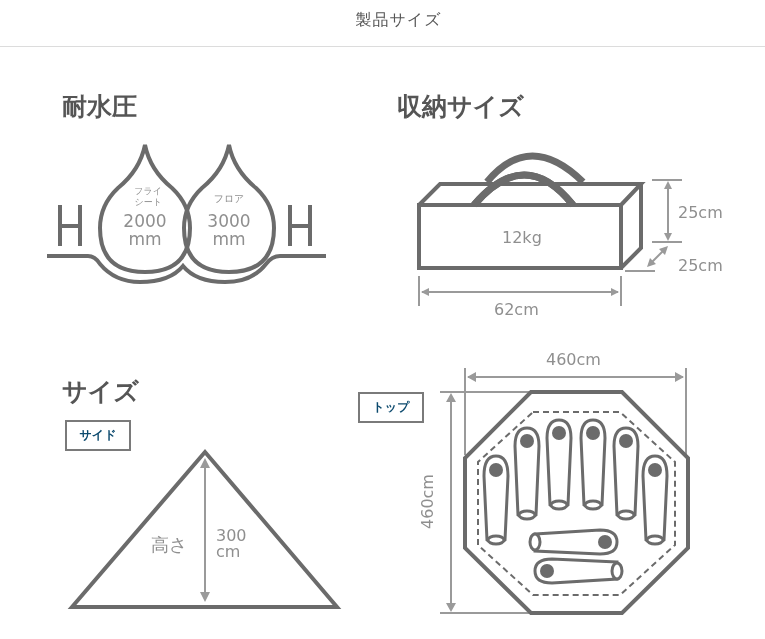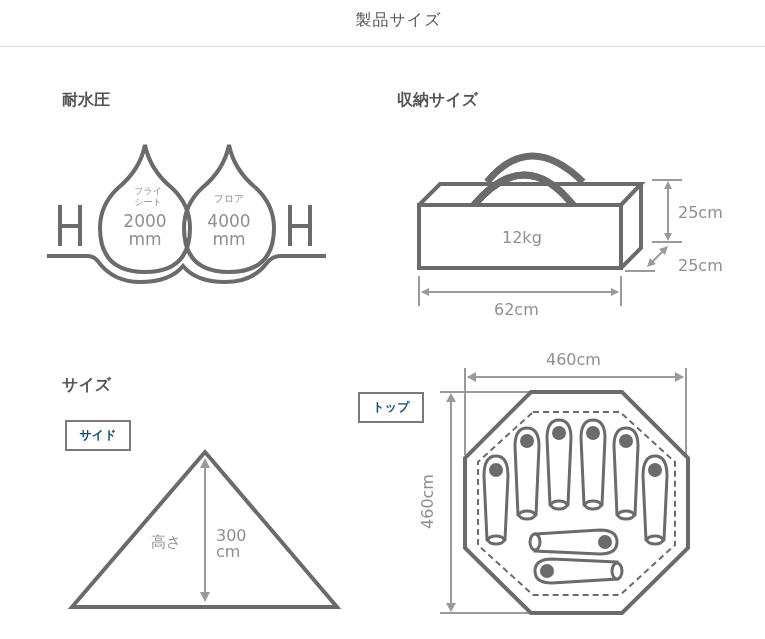--- a/index.html
+++ b/index.html
@@ -2,21 +2,21 @@
 <html><head>
   <meta charset="utf-8">
   <style>
     html, body { margin:0; padding:0; background:#ffffff; }
     body { width:765px; height:639px; position:relative; overflow:hidden;
       font-family:"DejaVu Sans", sans-serif; color:#5e5e5e; }
     .header { position:absolute; left:0; top:0; width:765px; height:46px;
       border-bottom:1px solid #dcdcdc; }
     .header-title { position:absolute; left:0; width:765px; top:10px; text-align:center;
       font-size:16px; color:#555; letter-spacing:1px;margin-left:16px; }
-    .section-title { position:absolute; font-size:16px; font-weight:bold; color:#555; }
+    .section-title { position:absolute; font-size:25px; font-weight:bold; color:#555; }
     .svg-layer { position:absolute; left:0; top:0; }
     .lbl { position:absolute; color:#8f8f8f; white-space:nowrap; }
     .tag { position:absolute; border:2px solid #7a7a7a; background:#fff; font-size:12px;
       font-weight:bold; color:#0c4a6e; text-align:center; box-sizing:border-box; }
   </style>
 </head>
 <body>
 
 <div class="header">
   <div class="header-title">製品サイズ</div>
@@ -130,31 +130,31 @@
 <div class="lbl" style="left:128px;top:186px;font-size:9px;line-height:11px;text-align:right;width:34px;">
   <div>フライ</div>
   <div>シート</div>
 </div>
 <div class="lbl" style="left:120px;top:212px;width:50px;text-align:center;font-size:17px;line-height:18px;">
   <div>2000</div>
   <div>mm</div>
 </div>
 <div class="lbl" style="left:210px;top:192px;width:38px;text-align:center;font-size:10px;">フロア</div>
 <div class="lbl" style="left:204px;top:212px;width:50px;text-align:center;font-size:17px;line-height:18px;">
-  <div>4000</div>
+  <div>3000</div>
   <div>mm</div>
 </div>
 
 <div class="lbl" style="left:502px;top:228px;font-size:16px;">12kg</div>
 <div class="lbl" style="left:494px;top:300px;font-size:16px;">62cm</div>
 <div class="lbl" style="left:678px;top:203px;font-size:16px;">25cm</div>
 <div class="lbl" style="left:678px;top:256px;font-size:16px;">25cm</div>
 
 <div class="tag" style="left:65px;top:420px;width:66px;height:31px;line-height:27px;">サイド</div>
-<div class="lbl" style="left:151px;top:533px;font-size:15px;">高さ</div>
+<div class="lbl" style="left:151px;top:533px;font-size:18px;">高さ</div>
 <div class="lbl" style="left:216px;top:528px;font-size:16px;line-height:16px;">
   <div>300</div>
   <div>cm</div>
 </div>
 
 <div class="tag" style="left:358px;top:392px;width:66px;height:31px;line-height:27px;">トップ</div>
 <div class="lbl" style="left:546px;top:350px;font-size:16px;">460cm</div>
 <div class="lbl" style="left:400px;top:492px;font-size:16px;transform:rotate(-90deg);transform-origin:center;">460cm</div>
 
 </body></html>

